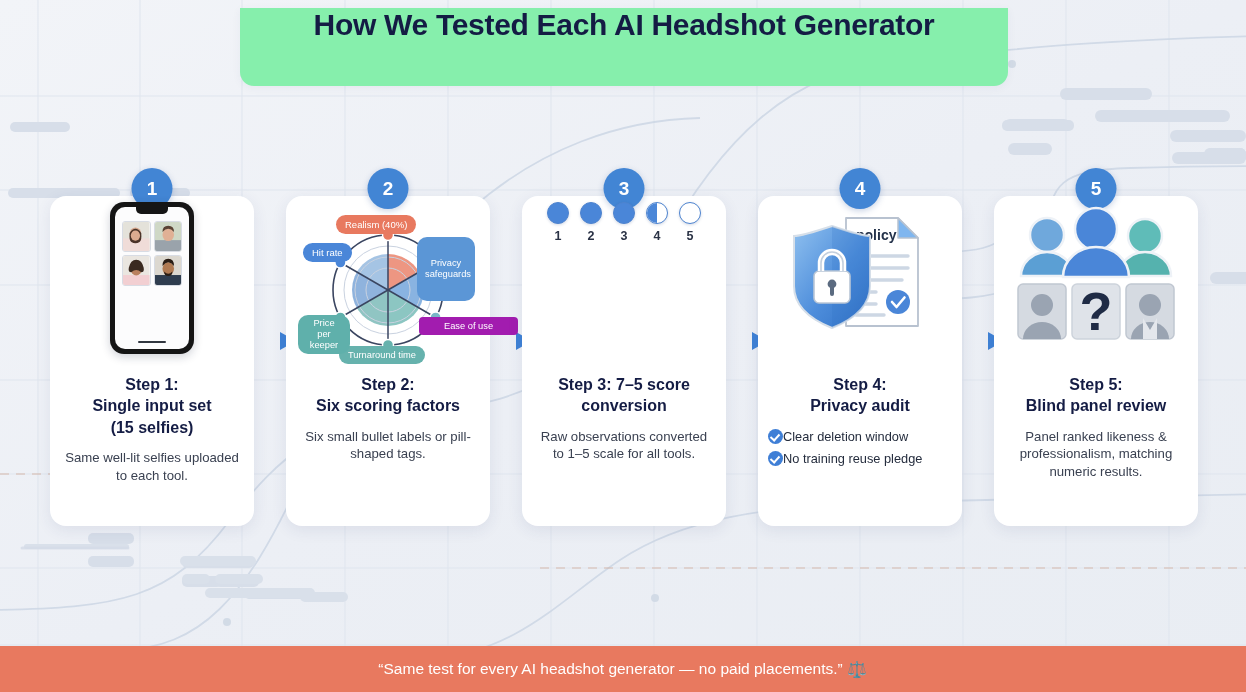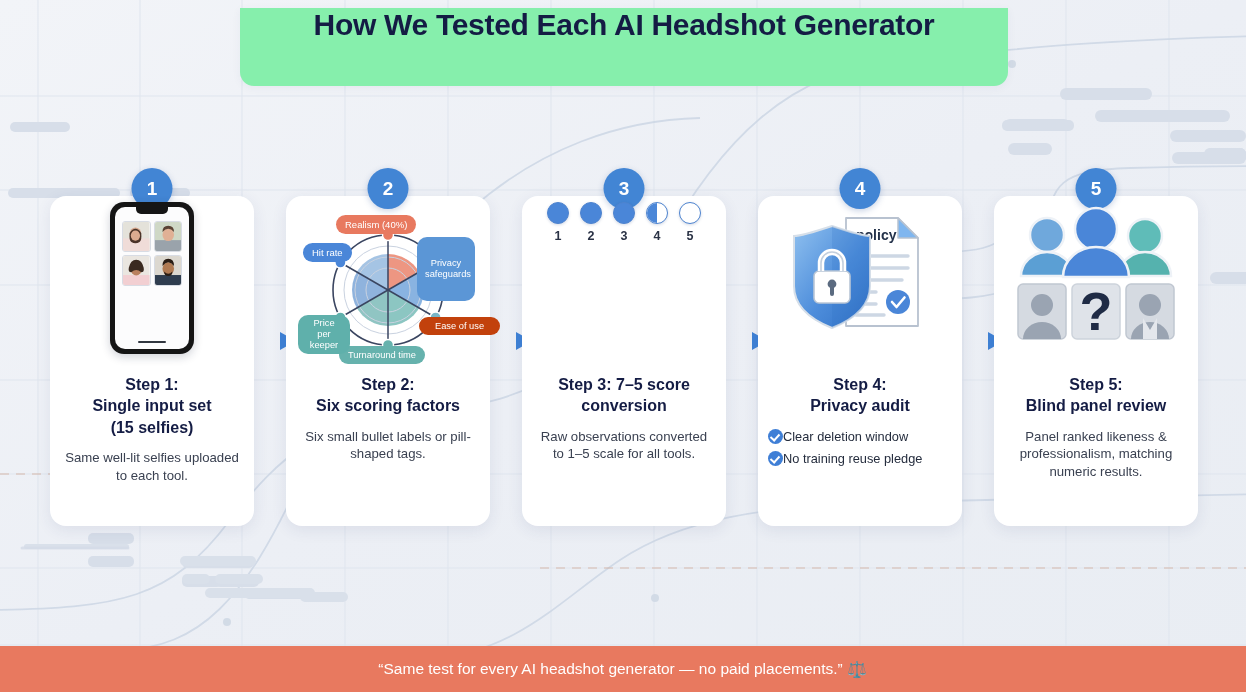--- a/index.html
+++ b/index.html
@@ -352,21 +352,21 @@
         <circle cx="102" cy="33" r="5.5" fill="#e8795f" stroke="#ffffff" stroke-width="1.4"></circle>
         <circle cx="149.6" cy="60.5" r="5.5" fill="#5b96d6" stroke="#ffffff" stroke-width="1.4"></circle>
         <circle cx="149.6" cy="115.5" r="5.5" fill="#79b6c7" stroke="#ffffff" stroke-width="1.4"></circle>
         <circle cx="102" cy="143" r="5.5" fill="#66b2ad" stroke="#ffffff" stroke-width="1.4"></circle>
         <circle cx="54.4" cy="115.5" r="5.5" fill="#5fb0ab" stroke="#ffffff" stroke-width="1.4"></circle>
         <circle cx="54.4" cy="60.5" r="5.5" fill="#4a86d8" stroke="#ffffff" stroke-width="1.4"></circle>
       </svg>
 
       <div style="position:absolute;left:50px;top:13px;background:#e8795f;color:#fff;font-size:9.5px;padding:4px 9px;border-radius:10px;white-space:nowrap;">Realism (40%)</div>
       <div style="position:absolute;left:131px;top:35px;background:#5b96d6;color:#fff;font-size:9.3px;padding:21px 8px;border-radius:10px;text-align:center;line-height:1.2;width:58px;">Privacy safeguards</div>
-      <div style="position:absolute;left:133px;top:115px;background:#c2410c;color:#fff;font-size:9.3px;padding:4px 16px;border-radius:9px;white-space:nowrap;">Ease of use</div>
+      <div style="position:absolute;left:133px;top:115px;background:#a21caf;color:#fff;font-size:9.3px;padding:4px 25px;border-radius:4px;white-space:nowrap;">Ease of use</div>
       <div style="position:absolute;left:53px;top:144px;background:#66b2ad;color:#fff;font-size:9.3px;padding:4px 9px;border-radius:10px;white-space:nowrap;">Turnaround time</div>
       <div style="position:absolute;left:12px;top:113px;background:#5fb0ab;color:#fff;font-size:9.3px;padding:3px 8px;border-radius:10px;text-align:center;line-height:1.2;width:52px;">Price per keeper</div>
       <div style="position:absolute;left:17px;top:41px;background:#4a86d8;color:#fff;font-size:9.5px;padding:4px 9px;border-radius:10px;white-space:nowrap;">Hit rate</div>
     </div>
     <div class="card-title">
       <div>Step 2:</div>
       <div>Six scoring factors</div>
     </div>
     <div class="card-body">Six small bullet labels or pill-shaped tags.</div>
   </div>

